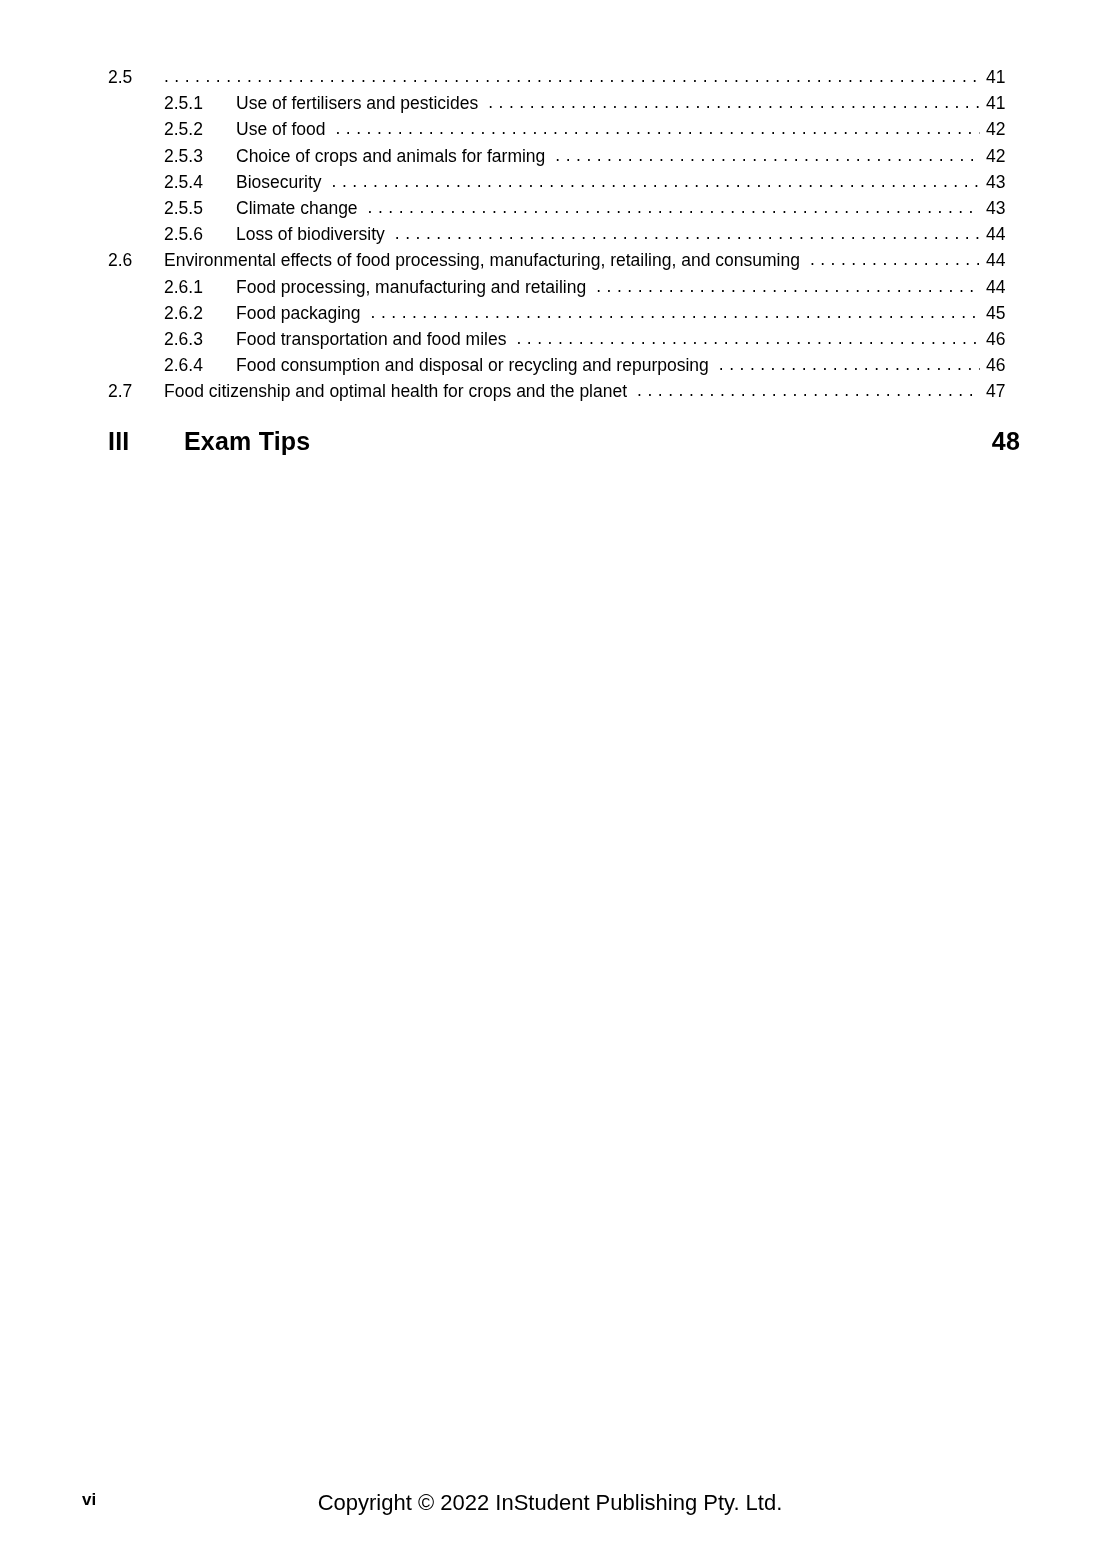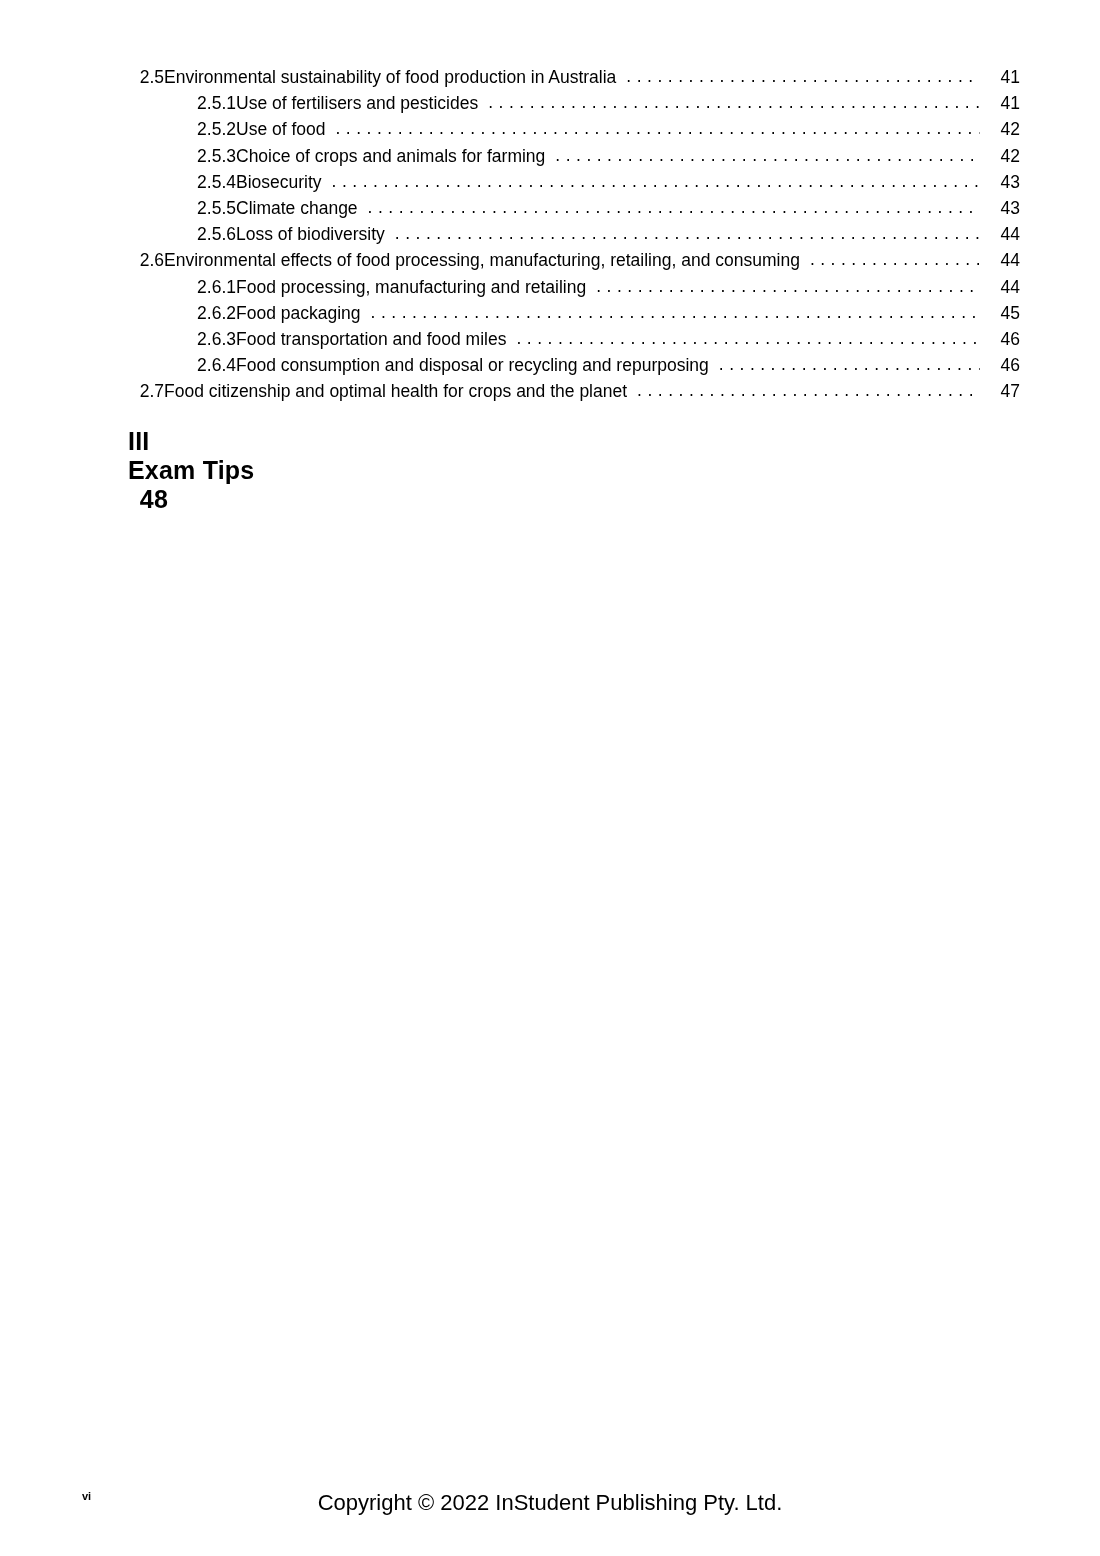--- a/index.html
+++ b/index.html
@@ -36,21 +36,21 @@
     display: flex;
     align-items: baseline;
     width: 100%;
     font-size: 17.5px;
     line-height: 26.2px;
     white-space: nowrap;
   }
 
   .toc-row .num {
     flex: 0 0 auto;
-    text-align: right;
+    text-align: left;
   }
 
   
   .lvl2 > .num {
     width: 56px;
     margin-left: 0px;
   }
   
   .lvl3 > .num {
     width: 72px;
@@ -69,34 +69,33 @@
     font-size: 17.5px;
     letter-spacing: 5.5px;
     color: #000;
     position: relative;
     top: -1px;
   }
 
   .toc-row .pageno {
     flex: 0 0 auto;
     width: 34px;
-    text-align: right;
+    text-align: left;
     margin-left: 6px;
   }
 
   
   .part-row {
     display: flex;
     align-items: baseline;
     width: 100%;
     margin-top: 22px;
     font-size: 25px;
     font-weight: bold;
     letter-spacing: 0.2px;
-    flex-direction: column;
   }
   .part-row .part-num {
     flex: 0 0 auto;
     width: 56px;
     text-align: left;
   }
   .part-row .part-label {
     flex: 1 1 auto;
     text-align: left;
     margin-left: 20px;
@@ -112,41 +111,40 @@
     position: absolute;
     left: 0;
     top: 1490px;
     width: 1100px;
     height: 30px;
   }
   .footer-pageno {
     position: absolute;
     left: 82px;
     top: 0;
-    font-size: 11px;
+    font-size: 17px;
     font-weight: bold;
   }
   .footer-copy {
     position: absolute;
     left: 0;
     top: 0;
     width: 1100px;
     text-align: center;
     font-size: 22px;
   }
 </style>
 </head>
 <body>
 
 <div class="page">
 
   <div class="toc" id="toc-list">
       <div class="toc-row lvl2">
         <span class="num">2.5</span>
-        <span class="label">Environmental sustainability of food production in Australia</span>
         <span class="dots">........................................................................................................................</span>
         <span class="pageno">41</span>
       </div>
       <div class="toc-row lvl3">
         <span class="num">2.5.1</span>
         <span class="label">Use of fertilisers and pesticides</span>
         <span class="dots">........................................................................................................................</span>
         <span class="pageno">41</span>
       </div>
       <div class="toc-row lvl3">

